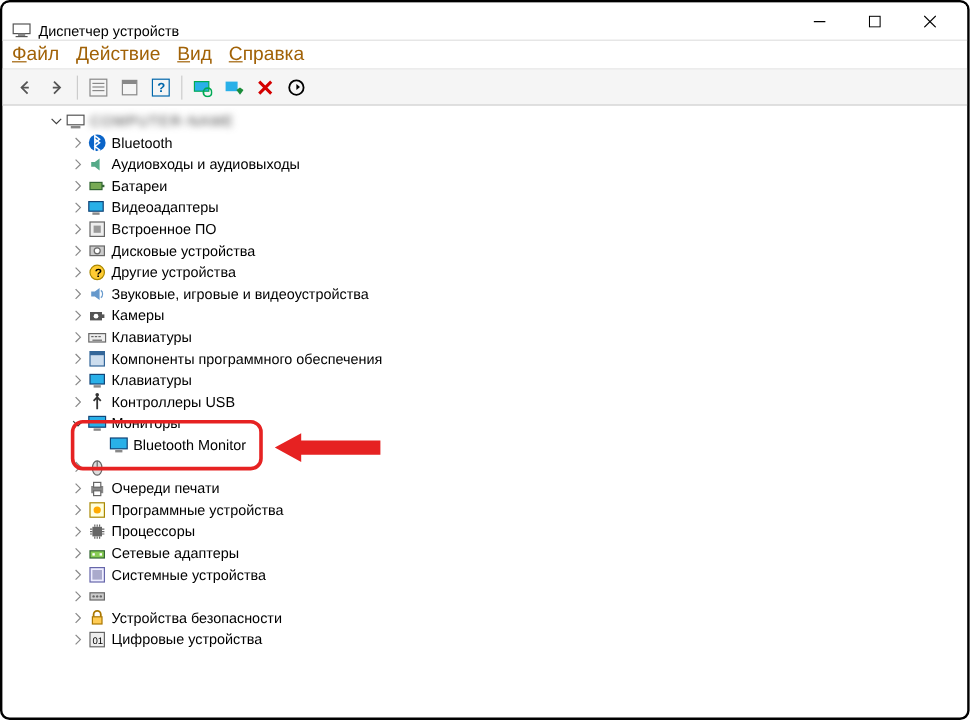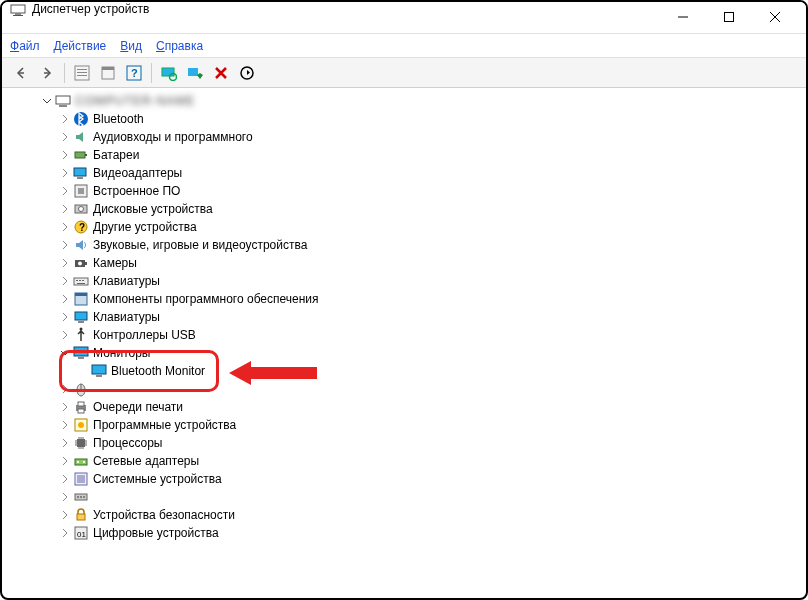--- a/index.html
+++ b/index.html
@@ -1,23 +1,23 @@
 <!DOCTYPE html>
 <html><head>
 <meta charset="utf-8">
 <style>
   * { box-sizing: border-box; margin: 0; padding: 0; }
   body { font-family: "Segoe UI", Tahoma, sans-serif; font-size: 12px; background: #fff; width: 808px; height: 600px; overflow: hidden; border: 2px solid #000; border-radius: 8px; }
-  .titlebar { height: 32px; display: flex; align-items: flex-start; padding: 0 8px; background: #fff; border-bottom: 1px solid #e0e0e0; }
+  .titlebar { height: 32px; display: flex; align-items: flex-end; padding: 0 8px; background: #fff; border-bottom: 1px solid #e0e0e0; }
   .titlebar .title-icon { width: 16px; height: 16px; margin-right: 6px; display: flex; align-items: center; justify-content: center; }
   .titlebar .title { font-size: 12px; color: #000; }
   .winbtns { margin-left: auto; display: flex; }
   .winbtn { width: 46px; height: 30px; display: flex; align-items: center; justify-content: center; color: #333; }
   .menubar { height: 24px; display: flex; align-items: center; padding: 0 8px; gap: 14px; border-bottom: 1px solid #e0e0e0; }
-  .menuitem { font-size: 12px; color: #1d4ed8; text-decoration: underline; text-decoration-color: transparent; cursor: default; }
+  .menuitem { font-size: 16px; color: #a16207; text-decoration: underline; text-decoration-color: transparent; cursor: default; }
   .menuitem::first-letter { text-decoration: underline; }
   .toolbar { height: 30px; display: flex; align-items: center; padding: 0 6px; gap: 0; border-bottom: 1px solid #d0d0d0; background: #f5f5f5; }
   .tbtn { width: 24px; height: 24px; display: flex; align-items: center; justify-content: center; margin: 0 1px; border: 1px solid transparent; }
   .sep { width: 1px; height: 20px; background: #ccc; margin: 0 4px; }
   .content { position: relative; height: calc(600px - 32px - 24px - 30px - 4px); overflow-y: scroll; padding: 4px 0 4px 6px; margin-left: 31px; }
   .tree ul { list-style: none; padding-left: 18px; }
   .tree > ul { padding-left: 2px; }
   .node { display: flex; align-items: center; height: 18px; white-space: nowrap; cursor: default; }
   .expander { width: 12px; height: 12px; display: flex; align-items: center; justify-content: center; margin-right: 2px; flex-shrink: 0; }
   .expander svg { display: block; }
@@ -169,21 +169,21 @@
                 <span class="expander">
                   <svg width="10" height="10">
                     <path d="M3 1l4 4-4 4" fill="none" stroke="#888" stroke-width="1"></path>
                   </svg>
                 </span>
                 <span class="devicon">
                   <svg width="16" height="16" viewBox="0 0 16 16">
                     <path d="M3 6v4h3l4 3V3L6 6z" fill="#5a8"></path>
                   </svg>
                 </span>
-                <span class="label">Аудиовходы и программного</span>
+                <span class="label">Аудиовходы и аудиовыходы</span>
               </div>
             </li>
             <li>
               <div class="node">
                 <span class="expander">
                   <svg width="10" height="10">
                     <path d="M3 1l4 4-4 4" fill="none" stroke="#888" stroke-width="1"></path>
                   </svg>
                 </span>
                 <span class="devicon">

